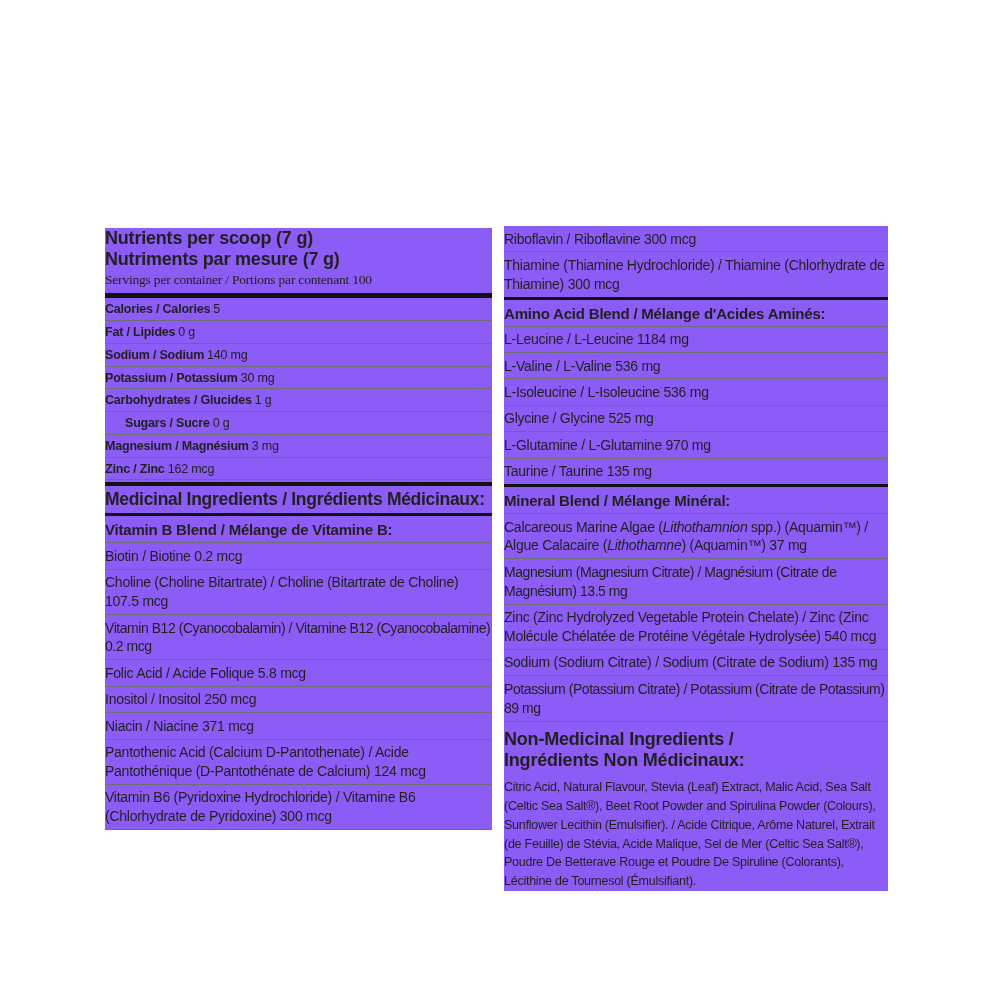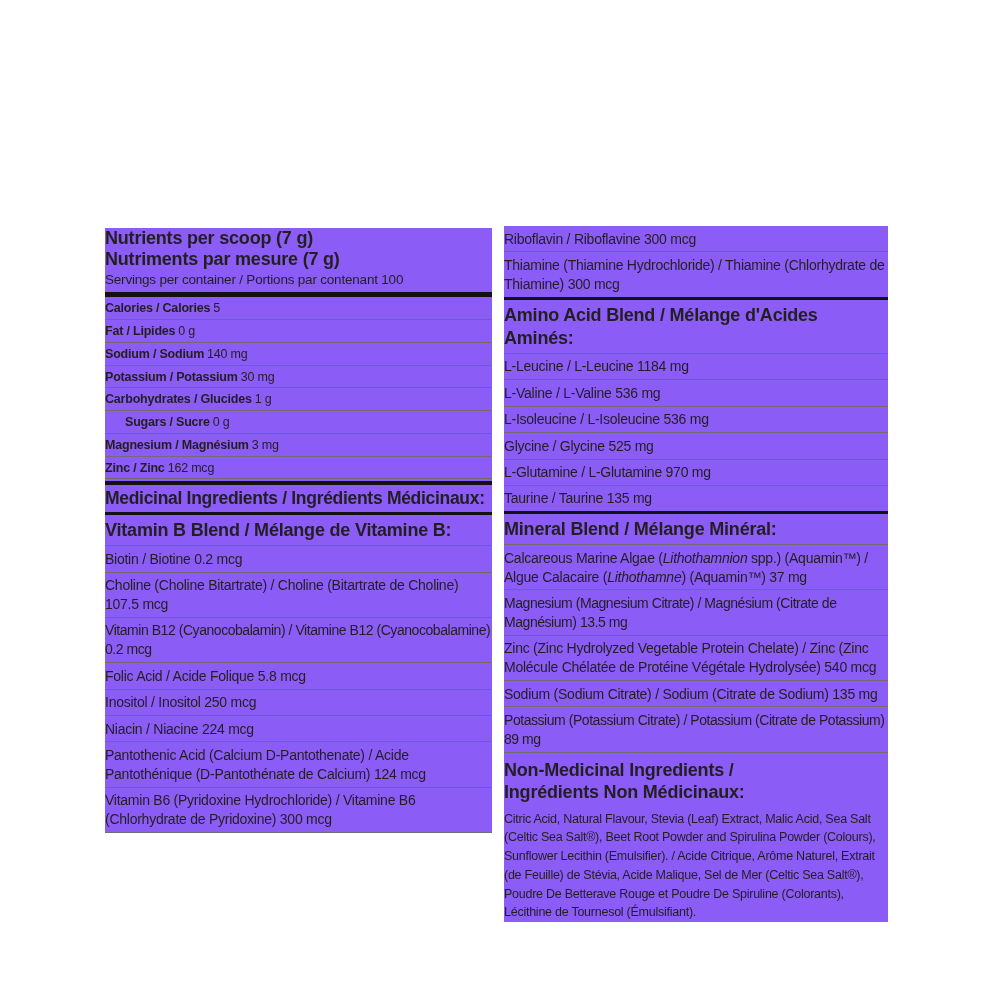--- a/index.html
+++ b/index.html
@@ -14,20 +14,21 @@
   #left-col  { left: 105px; top: 228px; width: 387px; }
   #right-col { left: 504px; top: 226px; width: 384px; }
 
   .big-title {
     font-size: 18px; font-weight: bold; line-height: 1.15;
     letter-spacing: -0.2px;
   }
   .servings-line {
     font-size: 13.5px; font-weight: normal; margin-top: 3px;
     letter-spacing: -0.2px;
+    font-family: Liberation Serif, serif;
   }
   .bar-thick { height: 5px; background: #121212; margin-top: 5px; }
   .bar-mid   { height: 4px; background: #121212; }
   .bar-thin3 { height: 3px; background: #121212; }
 
   .fact-row {
     font-size: 12.5px; line-height: 1.3;
     padding: 3px 0 2.5px 0;
     border-bottom: 1px solid #6e6e6e;
     letter-spacing: -0.2px;
@@ -35,21 +36,21 @@
   .fact-row .lbl { font-weight: bold; }
   .fact-row .val { font-weight: normal; margin-left: 3px; }
   .fact-row.indent { padding-left: 20px; }
 
   .section-title {
     font-size: 17.5px; font-weight: bold; line-height: 1.2;
     letter-spacing: -0.3px;
     padding: 3px 0 3px 0;
   }
   .blend-heading {
-    font-size: 18px; font-weight: bold; line-height: 1.3;
+    font-size: 15px; font-weight: bold; line-height: 1.3;
     padding: 4px 0 2.5px 0;
     border-bottom: 1px solid #6e6e6e;
     letter-spacing: -0.2px;
   }
   .item-row {
     font-size: 14px; font-weight: normal; line-height: 1.35;
     padding: 3.5px 0 3px 0;
     border-bottom: 1px solid #6e6e6e;
     letter-spacing: -0.25px;
   }
@@ -107,21 +108,21 @@
   <div class="section-title">Medicinal Ingredients / Ingrédients Médicinaux:</div>
   <div class="bar-thin3"></div>
 
   <div class="blend-heading">Vitamin B Blend / Mélange de Vitamine B:</div>
 
   <div class="item-row">Biotin / Biotine 0.2 mcg</div>
   <div class="item-row">Choline (Choline Bitartrate) / Choline (Bitartrate de Choline) 107.5 mcg</div>
   <div class="item-row tight">Vitamin B12 (Cyanocobalamin) / Vitamine B12 (Cyanocobalamine) 0.2 mcg</div>
   <div class="item-row">Folic Acid / Acide Folique 5.8 mcg</div>
   <div class="item-row">Inositol / Inositol 250 mcg</div>
-  <div class="item-row">Niacin / Niacine 224 mcg</div>
+  <div class="item-row">Niacin / Niacine 371 mcg</div>
   <div class="item-row">Pantothenic Acid (Calcium D-Pantothenate) / Acide Pantothénique (D-Pantothénate de Calcium) 124 mcg</div>
   <div class="item-row">Vitamin B6 (Pyridoxine Hydrochloride) / Vitamine B6 (Chlorhydrate de Pyridoxine) 300 mcg</div>
 
 </div>
 
 <div id="right-col" class="label-panel">
 
   <div class="item-row">Riboflavin / Riboflavine 300 mcg</div>
   <div class="item-row no-border">Thiamine (Thiamine Hydrochloride) / Thiamine (Chlorhydrate de Thiamine) 300 mcg</div>
 

